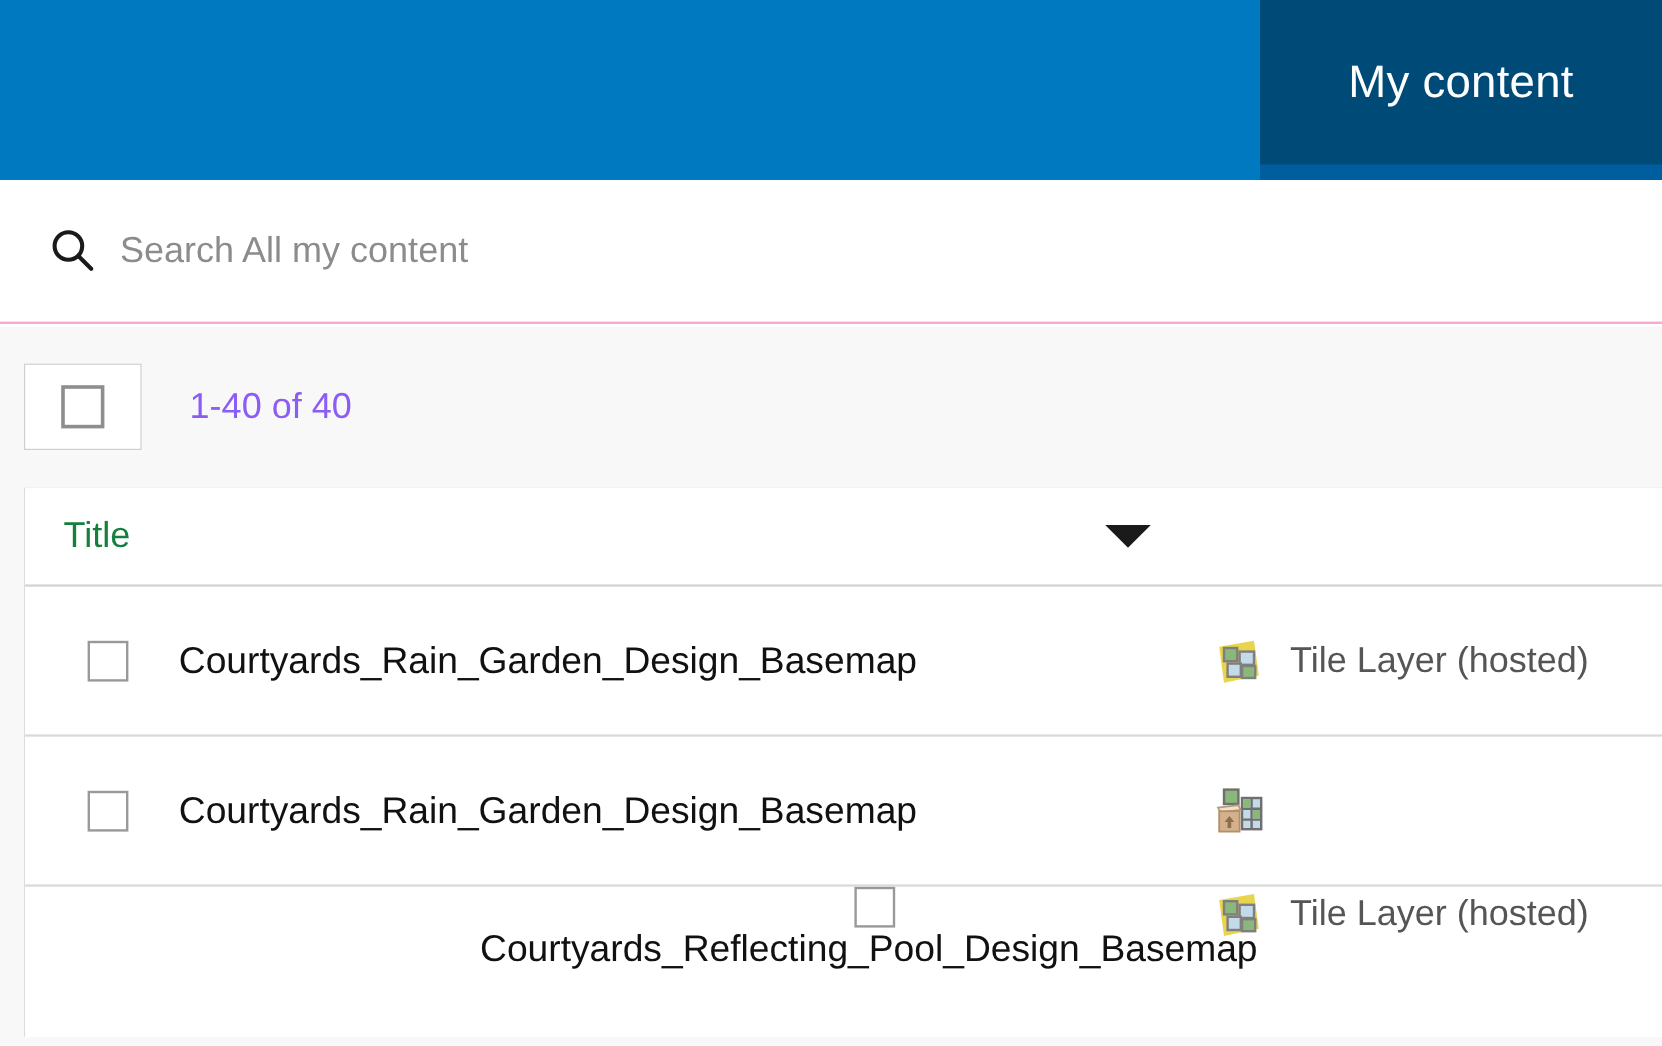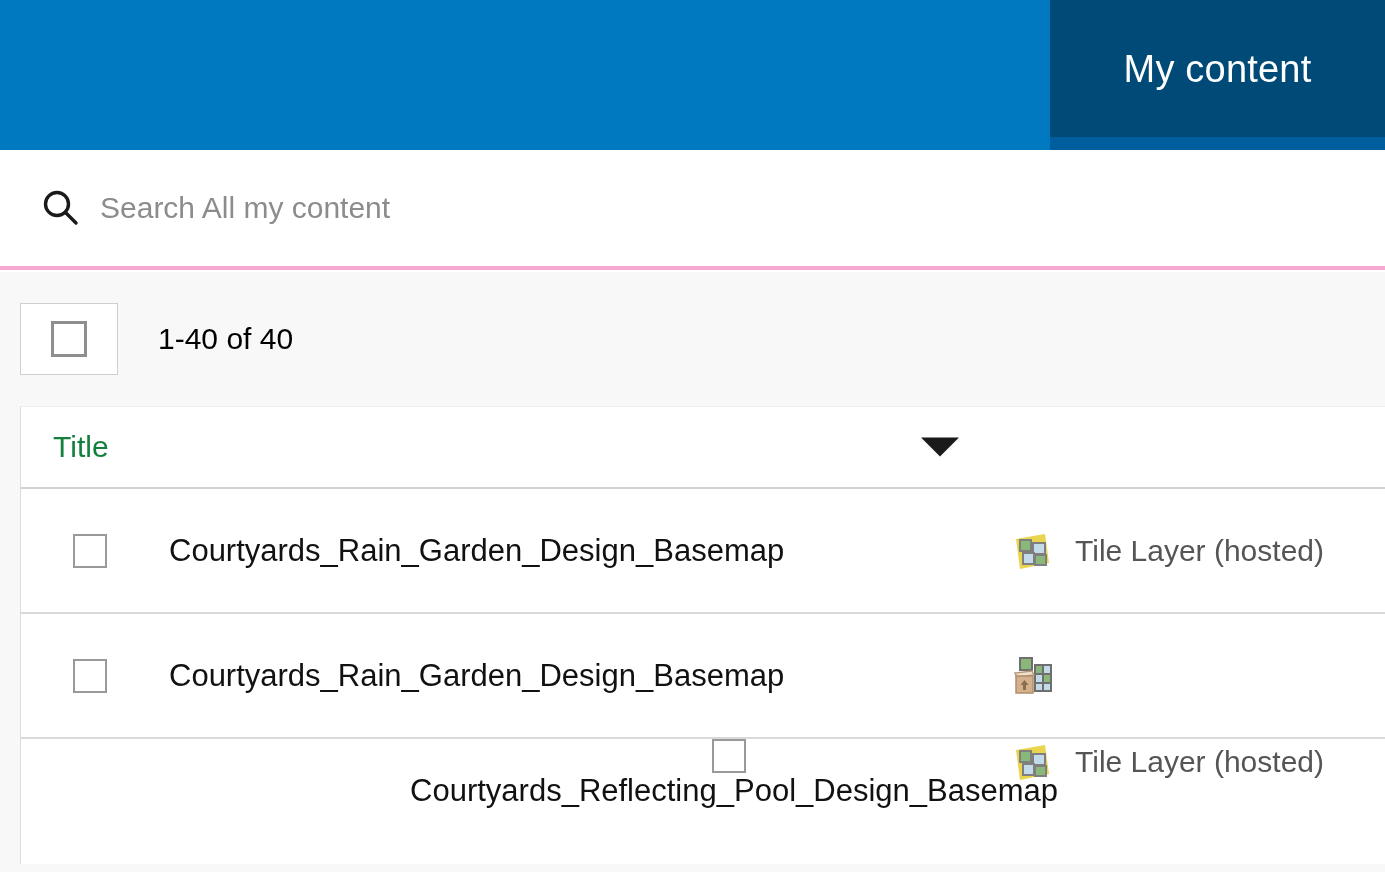--- a/index.html
+++ b/index.html
@@ -34,21 +34,21 @@
     position: absolute; bottom: 0; left: 1050px;
     width: 335px; height: 13px;
     background: #005e9e;
   }
 
   
   .searchbar {
     position: absolute; top: 150px; left: 0;
     width: 1385px; height: 120px;
     background: #ffffff;
-    border-bottom: 4px solid #f9a8d4;
+    border-bottom: 2px solid #f9a8d4;
     display: flex; align-items: center;
   }
   .search-icon {
     margin-left: 38px;
     width: 46px; height: 46px;
     display: flex; align-items: center; justify-content: center;
   }
   .search-input {
     border: none; outline: none; background: transparent;
     font-family: "Liberation Sans", sans-serif;
@@ -81,21 +81,21 @@
     display: flex; align-items: center; justify-content: center;
   }
   .cbx-lg {
     width: 36px; height: 36px;
     border: 3px solid #8e8e8e;
     background: #ffffff;
   }
   .count-label {
     margin-left: 40px;
     font-size: 30px;
-    color: #000000;
+    color: #8b5cf6;
   }
 
   
   .table {
     position: absolute; top: 134px; left: 20px;
     width: 1365px;
     background: #ffffff;
     border-left: 1px solid #dcdcdc;
     border-top: 1px solid #efefef;
   }
@@ -128,21 +128,21 @@
   }
   .row:last-child { border-bottom: none; flex-direction: column; }
   .cbx-sm {
     margin-left: 52px;
     width: 34px; height: 34px;
     border: 2px solid #999999;
     background: #ffffff;
     flex: 0 0 auto;
   }
   .row-title {
-    margin-left: 62px;
+    margin-left: 42px;
     font-size: 31px;
     color: #111111;
     white-space: nowrap;
   }
   .row-type {
     position: absolute; left: 988px;
     display: flex; align-items: center;
   }
   .type-icon {
     width: 46px; height: 46px;

